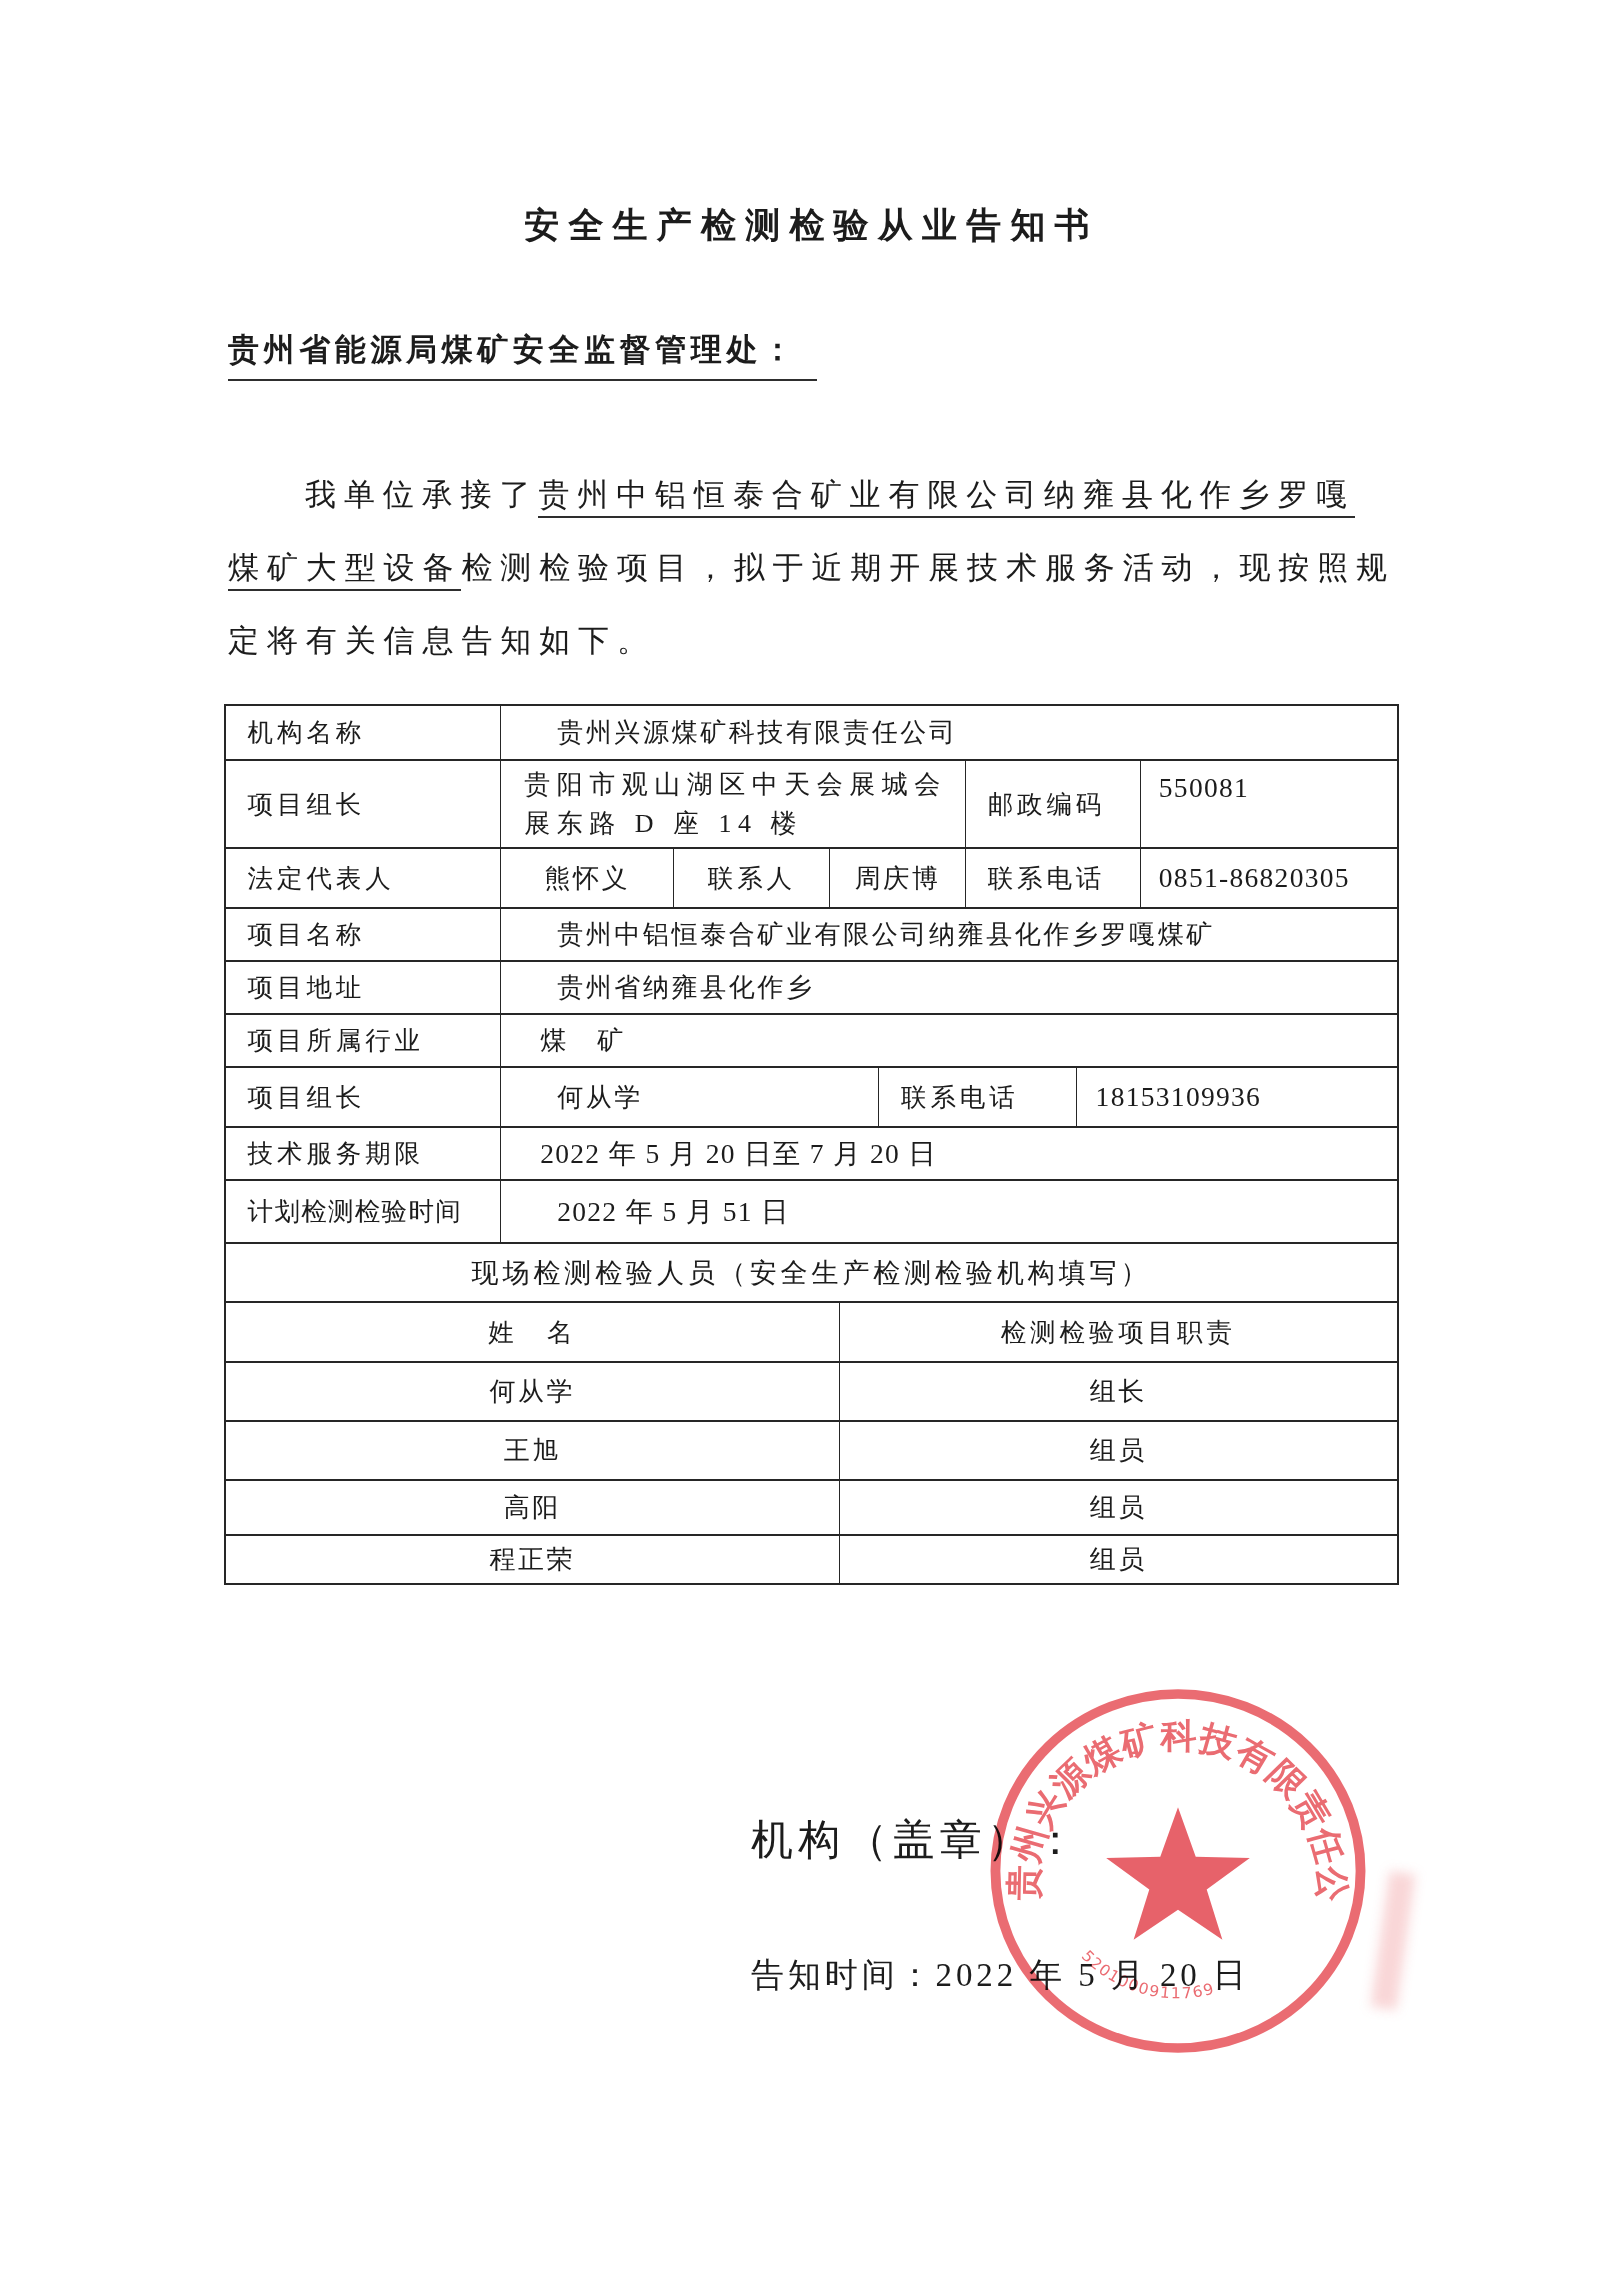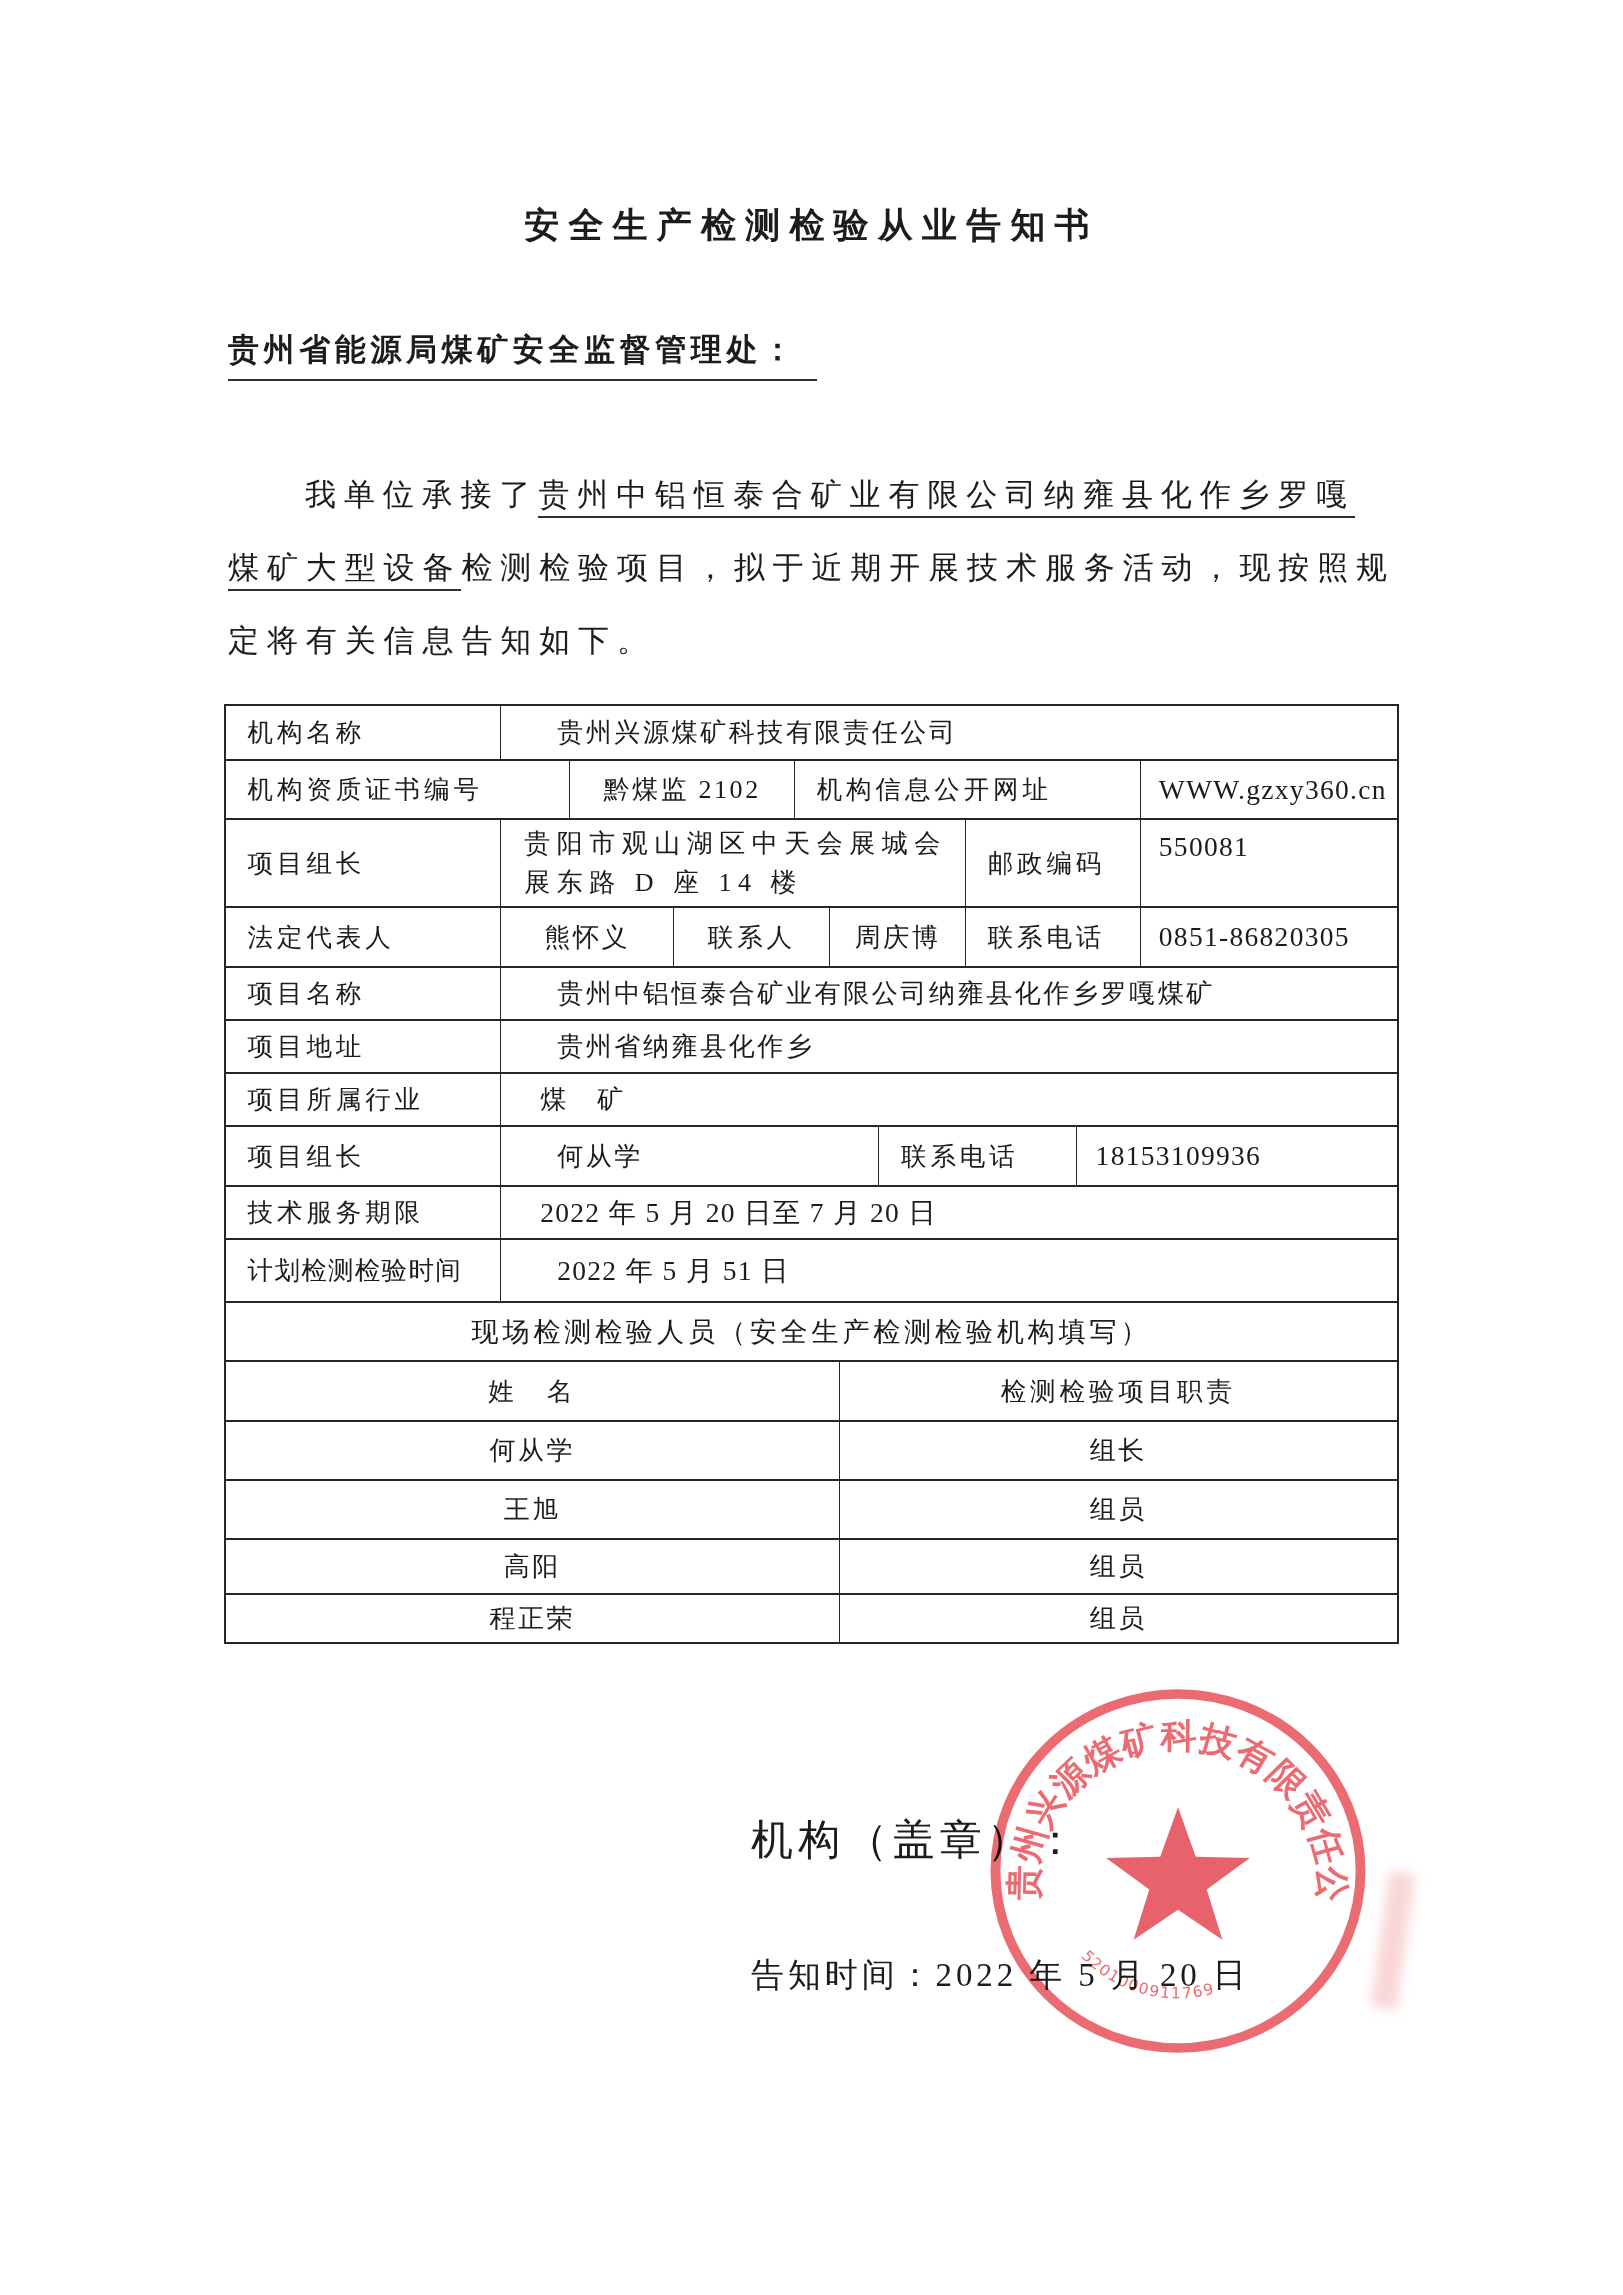--- a/index.html
+++ b/index.html
@@ -72,26 +72,20 @@
     <div class="pline"><span>定将有关信息告知如下。</span></div>
   </div>
 
   <div class="tbl">
 
     <div class="trow" style="height:55px">
       <div class="cell lbl" style="width:23.5%">机构名称</div>
       <div class="cell val" style="width:76.5%">贵州兴源煤矿科技有限责任公司</div>
     </div>
 
-    <div class="trow" style="height:59px">
-      <div class="cell lbl" style="width:29.4%">机构资质证书编号</div>
-      <div class="cell ctr" style="width:19.2%">黔煤监 2102</div>
-      <div class="cell lbl" style="width:29.5%">机构信息公开网址</div>
-      <div class="cell num" style="width:21.9%">WWW.gzxy360.cn</div>
-    </div>
 
     <div class="trow" style="height:88px">
       <div class="cell lbl" style="width:23.5%">项目组长</div>
       <div class="cell wrap2" style="width:39.7%">贵阳市观山湖区中天会展城会展东路 D 座 14 楼</div>
       <div class="cell lbl" style="width:14.9%">邮政编码</div>
       <div class="cell num" style="width:21.9%;align-items:flex-start;padding-top:10.5px">550081</div>
     </div>
 
     <div class="trow" style="height:60px">
       <div class="cell lbl" style="width:23.5%">法定代表人</div>

